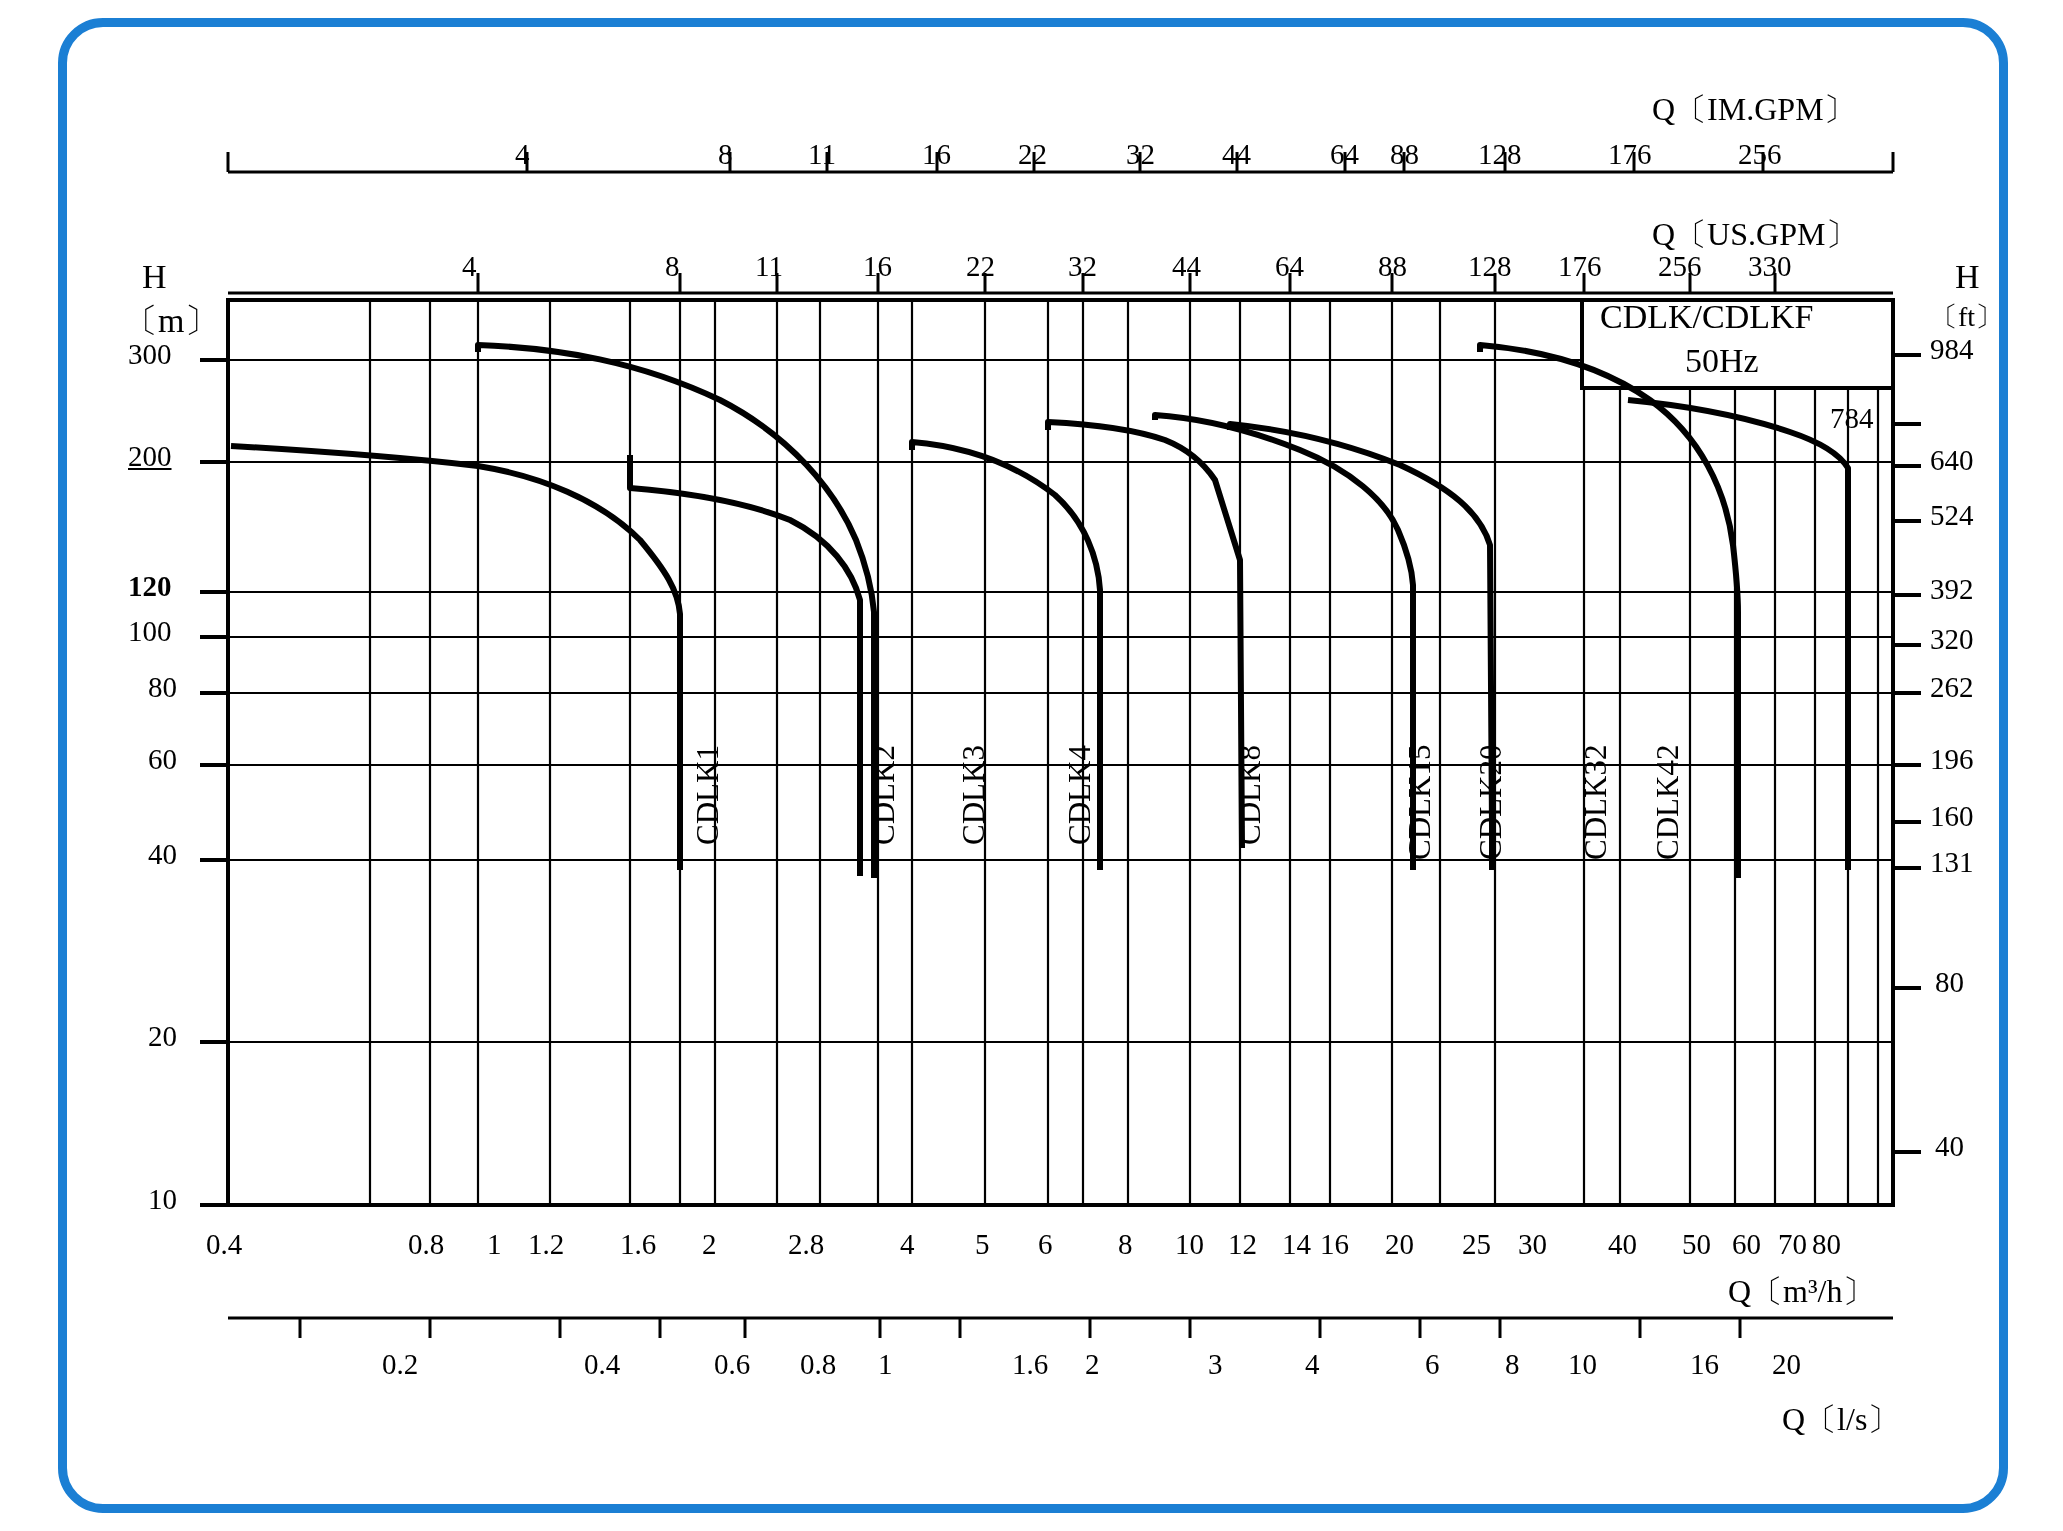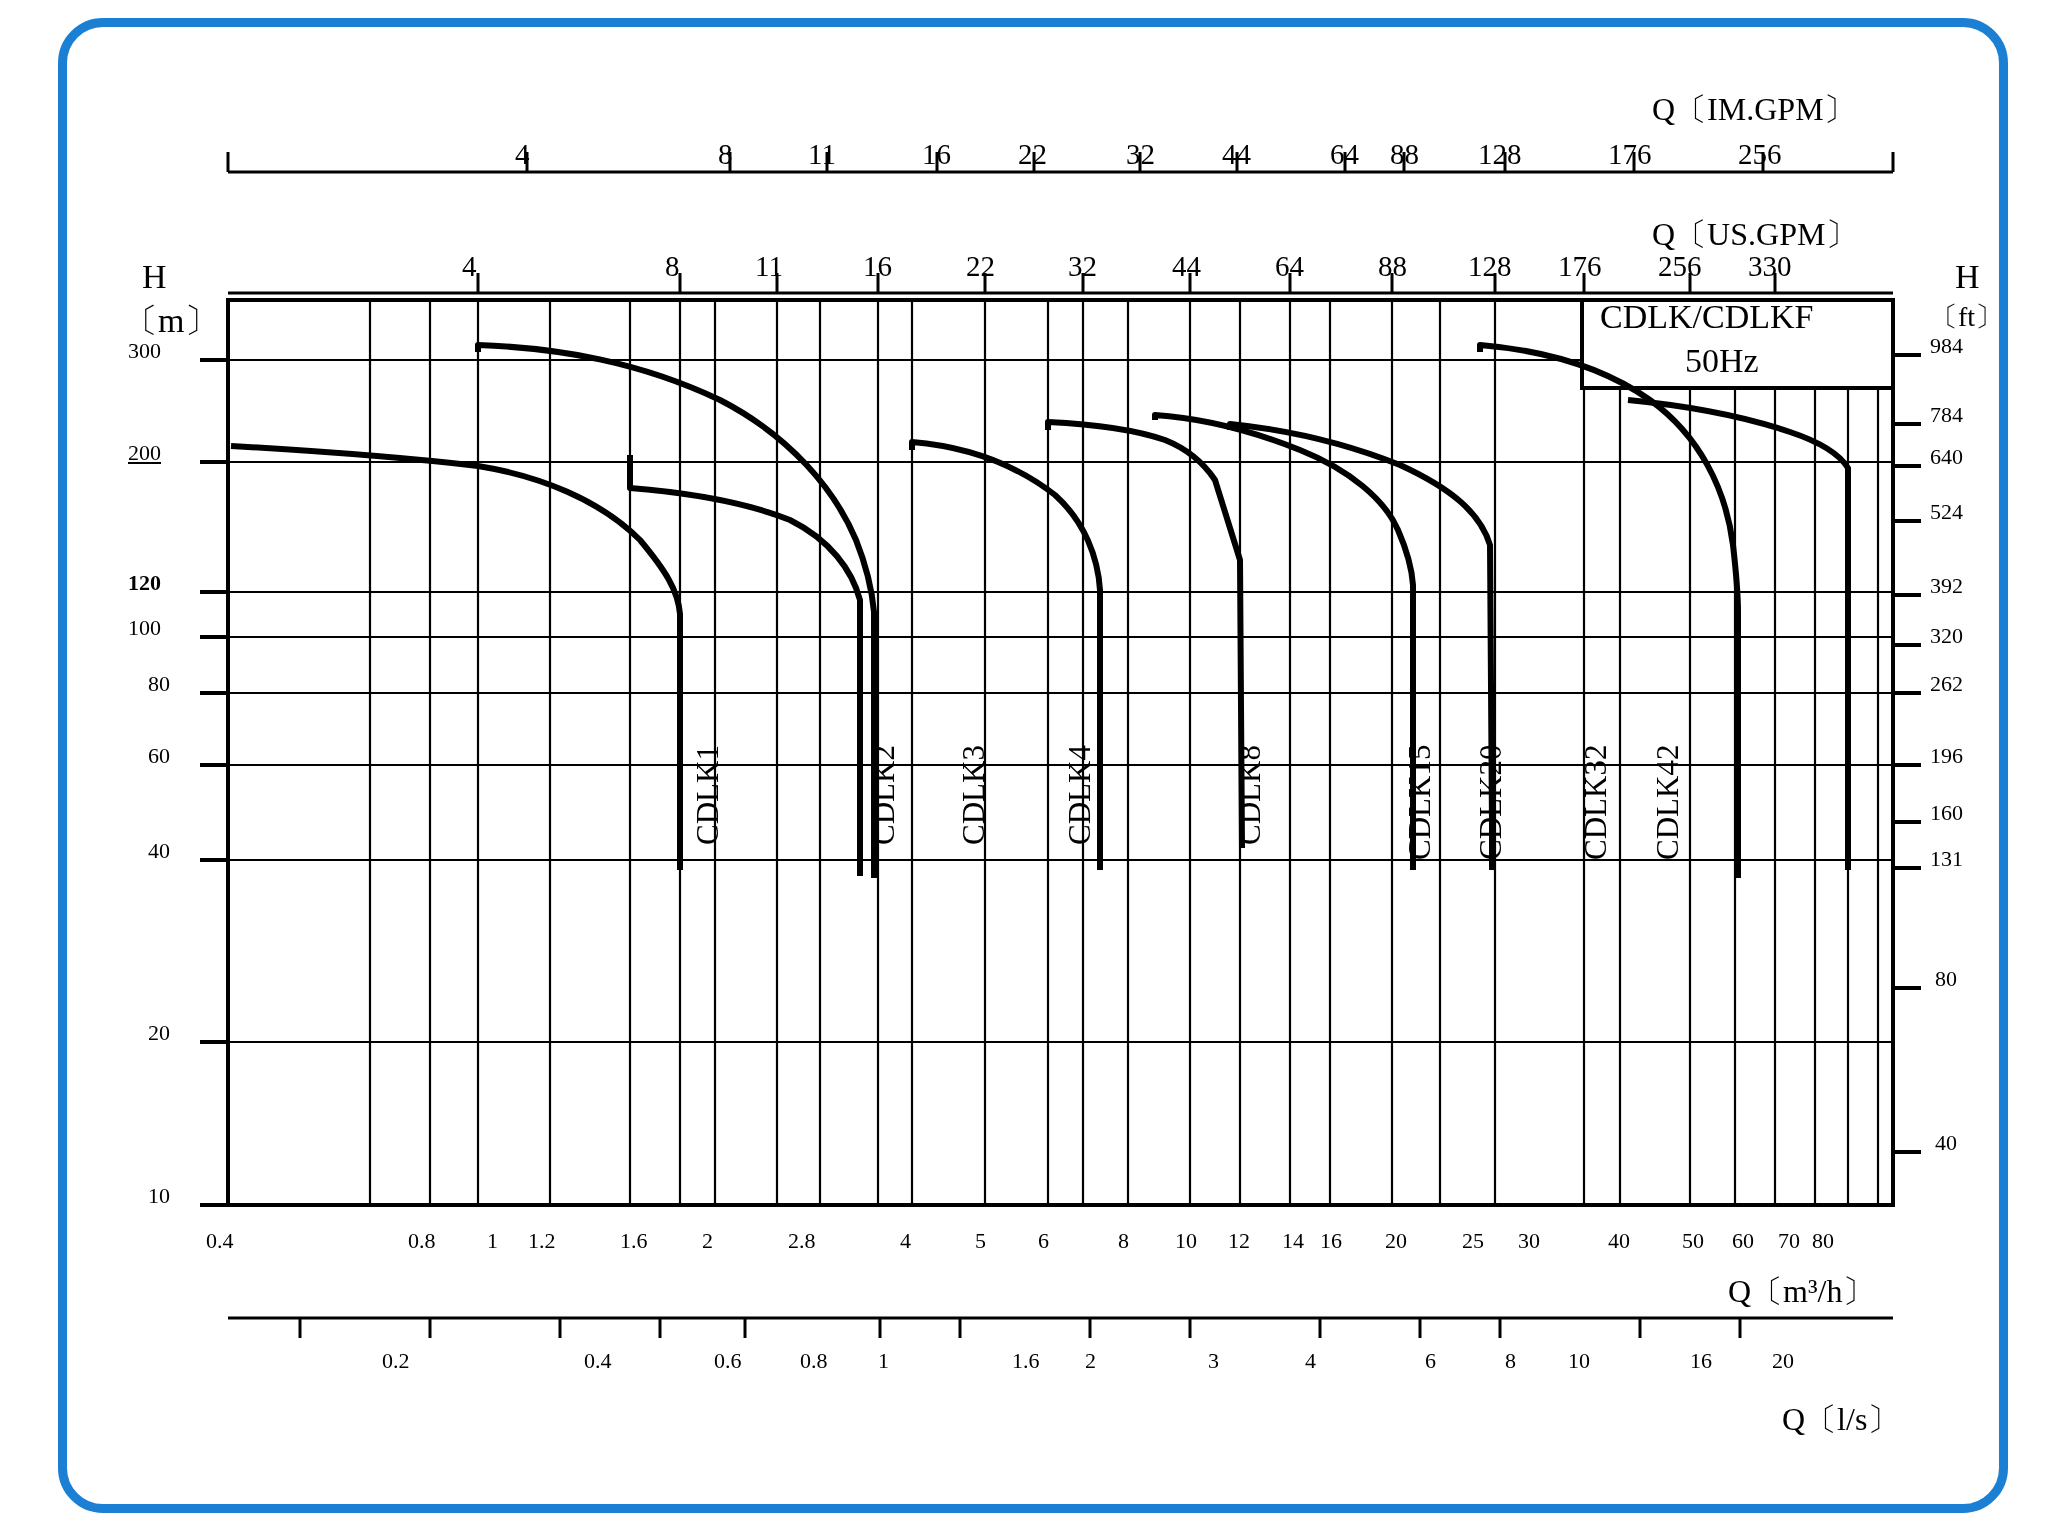--- a/index.html
+++ b/index.html
@@ -3,21 +3,21 @@
 <meta charset="utf-8">
 <style>
   html,body{margin:0;padding:0;background:#ffffff;}
   body{width:2063px;height:1531px;font-family:"Liberation Serif",serif;}
   #frame{position:absolute;left:0;top:0;width:2063px;height:1531px;}
   .border-card{position:absolute;left:58px;top:18px;width:1950px;height:1495px;border:9px solid #1b7fd4;border-radius:45px;box-sizing:border-box;}
   .plot-wrap{position:absolute;left:0;top:0;width:2063px;height:1531px;padding-left:38px;}
   svg{position:absolute;left:0;top:0;}
   .lbl{position:absolute;font-family:"Liberation Serif",serif;color:#000;white-space:nowrap;}
   .tick-top{font-size:29px;}
-  .tick-bot{font-size:22px;}
+  .tick-bot{font-size:29px;}
   .axis-title{font-size:32px;}
   .vlbl{position:absolute;font-family:"Liberation Serif",serif;font-size:31px;color:#000;white-space:nowrap;
         transform-origin:0 0;transform:rotate(-90deg);}
   .boxtitle{font-size:34px;}
 </style>
 </head>
 <body>
 
 <div id="frame">
   <div class="border-card"></div>
@@ -217,21 +217,21 @@
     <div class="lbl tick-bot" style="left:128px;top:615px;">100</div>
     <div class="lbl tick-bot" style="left:148px;top:671px;">80</div>
     <div class="lbl tick-bot" style="left:148px;top:743px;">60</div>
     <div class="lbl tick-bot" style="left:148px;top:838px;">40</div>
     <div class="lbl tick-bot" style="left:148px;top:1020px;">20</div>
     <div class="lbl tick-bot" style="left:148px;top:1183px;">10</div>
 
     <div class="lbl" style="left:1955px;top:258px;font-size:34px;">H</div>
     <div class="lbl" style="left:1930px;top:298px;font-size:28px;">〔ft〕</div>
     <div class="lbl tick-bot" style="left:1930px;top:333px;">984</div>
-    <div class="lbl tick-bot" style="left:1930px;top:402px;">784</div>
+    <div class="lbl tick-bot" style="left:1830px;top:402px;">784</div>
     <div class="lbl tick-bot" style="left:1930px;top:444px;">640</div>
     <div class="lbl tick-bot" style="left:1930px;top:499px;">524</div>
     <div class="lbl tick-bot" style="left:1930px;top:573px;">392</div>
     <div class="lbl tick-bot" style="left:1930px;top:623px;text-align:right;">320</div>
     <div class="lbl tick-bot" style="left:1930px;top:671px;">262</div>
     <div class="lbl tick-bot" style="left:1930px;top:743px;">196</div>
     <div class="lbl tick-bot" style="left:1930px;top:800px;">160</div>
     <div class="lbl tick-bot" style="left:1930px;top:846px;">131</div>
     <div class="lbl tick-bot" style="left:1935px;top:966px;">80</div>
     <div class="lbl tick-bot" style="left:1935px;top:1130px;">40</div>

